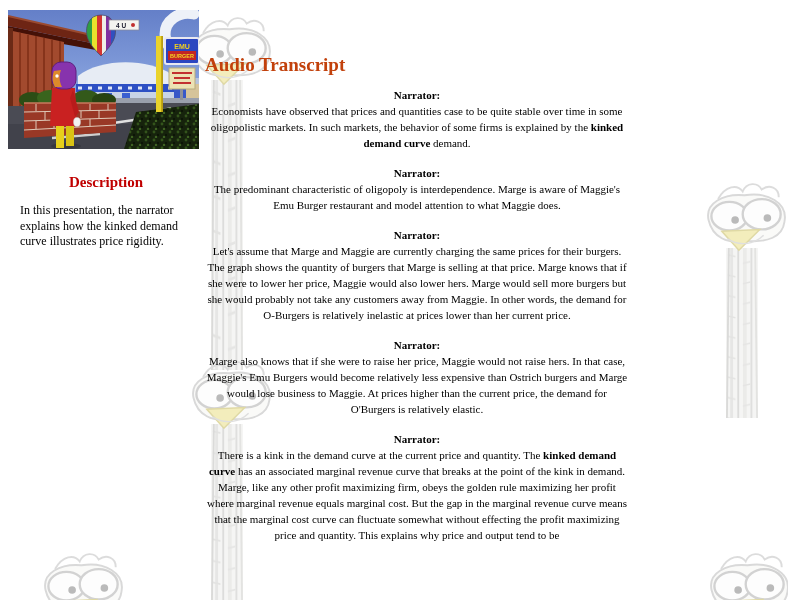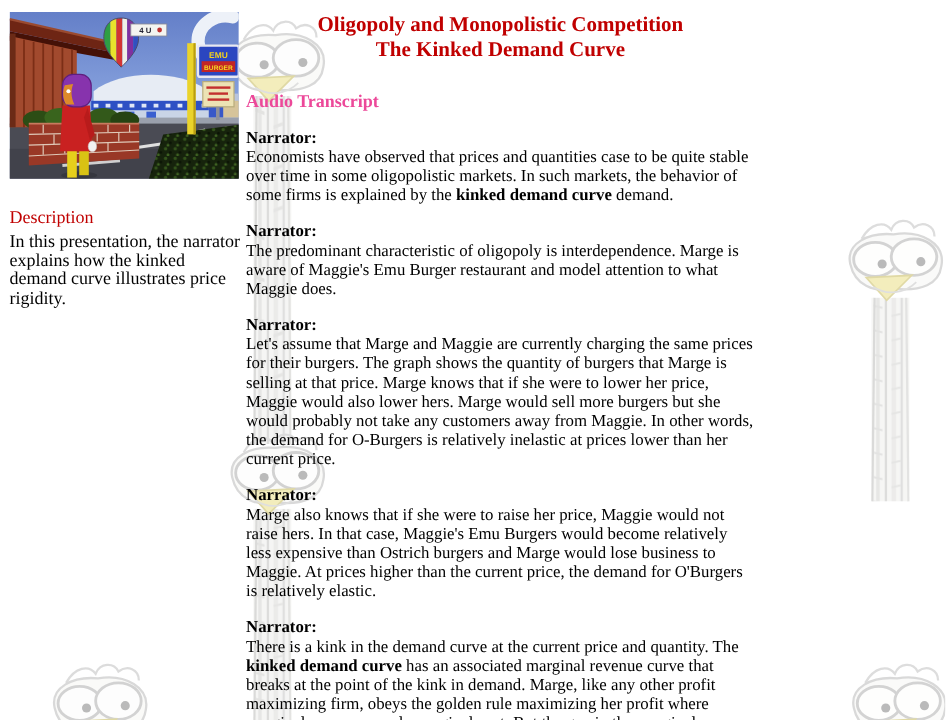--- a/index.html
+++ b/index.html
@@ -9,32 +9,32 @@
   }
   .page { position:relative; width:788px; height:600px; overflow:hidden; background:#fff; }
 
   .watermark-layer { position:absolute; left:0; top:0; width:788px; height:600px; z-index:0; opacity:.62; pointer-events:none; }
 
   .left-col { position:absolute; left:8px; top:10px; width:196px; z-index:2; }
   .scene { width:191px; height:139px; }
   .scene svg { display:block; width:191px; height:139px; }
 
   .desc { margin-top:24px; }
-  .desc h3 { margin:0 0 4px 0; font-size:15px; line-height:18px; color:#c00000; font-weight:normal; }
-  .desc p  { margin:0; font-size:15px; line-height:15.5px; }
+  .desc h3 { margin:0 0 4px 0; font-size:15px; line-height:18px; color:#c00000; font-weight:bold;text-align:center; }
+  .desc p  { margin:12px; font-size:12px; line-height:15.5px; }
 
   .main-col { position:absolute; left:205px; top:0; width:424px; z-index:2; }
   h1.page-title {
     margin:10px 0 0 0; text-align:center;
     font-size:17.5px; line-height:21px; font-weight:bold; color:#c00000;
   }
   h2.transcript-heading {
-    margin:25px 0 0 0; font-size:15px; line-height:17px; font-weight:bold; color:#ec4899;
+    margin:25px 0 0 0; font-size:19px; line-height:17px; font-weight:bold; color:#c2410c;
   }
-  .narr { margin:14px 0; font-size:14px; line-height:16px; }
+  .narr { margin:14px 0; font-size:11px; line-height:16px;text-align:center; }
   .narr b.label { display:block; }
 </style>
 </head>
 <body>
 
 <div class="page">
 
   <svg class="watermark-layer" width="788" height="600" viewBox="0 0 788 600" aria-hidden="true">
     <defs>
       <pattern id="neckTex" width="34" height="12" patternUnits="userSpaceOnUse">
@@ -223,21 +223,21 @@
       </svg>
     </div>
 
     <div class="desc">
       <h3>Description</h3>
       <p>In this presentation, the narrator explains how the kinked demand curve illustrates price rigidity.</p>
     </div>
   </div>
 
   <div class="main-col">
-    <h1 class="page-title"><span>Oligopoly and Monopolistic Competition</span><br><span>The Kinked Demand Curve</span></h1>
+    <h1 class="page-title"><br></h1>
 
     <h2 class="transcript-heading">Audio Transcript</h2>
 
     <div id="transcript">
         <p class="narr"><b class="label">Narrator:</b><span>Economists have observed that prices and quantities case to be quite stable over time in some oligopolistic markets. In such markets, the behavior of some firms is explained by the </span><b>kinked demand curve</b><span> demand.</span></p>
         <p class="narr"><b class="label">Narrator:</b><span>The predominant characteristic of oligopoly is interdependence. Marge is aware of Maggie's Emu Burger restaurant and model attention to what Maggie does.</span></p>
         <p class="narr"><b class="label">Narrator:</b><span>Let's assume that Marge and Maggie are currently charging the same prices for their burgers. The graph shows the quantity of burgers that Marge is selling at that price. Marge knows that if she were to lower her price, Maggie would also lower hers. Marge would sell more burgers but she would probably not take any customers away from Maggie. In other words, the demand for O-Burgers is relatively inelastic at prices lower than her current price.</span></p>
         <p class="narr"><b class="label">Narrator:</b><span>Marge also knows that if she were to raise her price, Maggie would not raise hers. In that case, Maggie's Emu Burgers would become relatively less expensive than Ostrich burgers and Marge would lose business to Maggie. At prices higher than the current price, the demand for O'Burgers is relatively elastic.</span></p>
         <p class="narr"><b class="label">Narrator:</b><span>There is a kink in the demand curve at the current price and quantity. The </span><b>kinked demand curve</b><span> has an associated marginal revenue curve that breaks at the point of the kink in demand. Marge, like any other profit maximizing firm, obeys the golden rule maximizing her profit where marginal revenue equals marginal cost. But the gap in the marginal revenue curve means that the marginal cost curve can fluctuate somewhat without effecting the profit maximizing price and quantity. This explains why price and output tend to be</span></p>
       </div>

